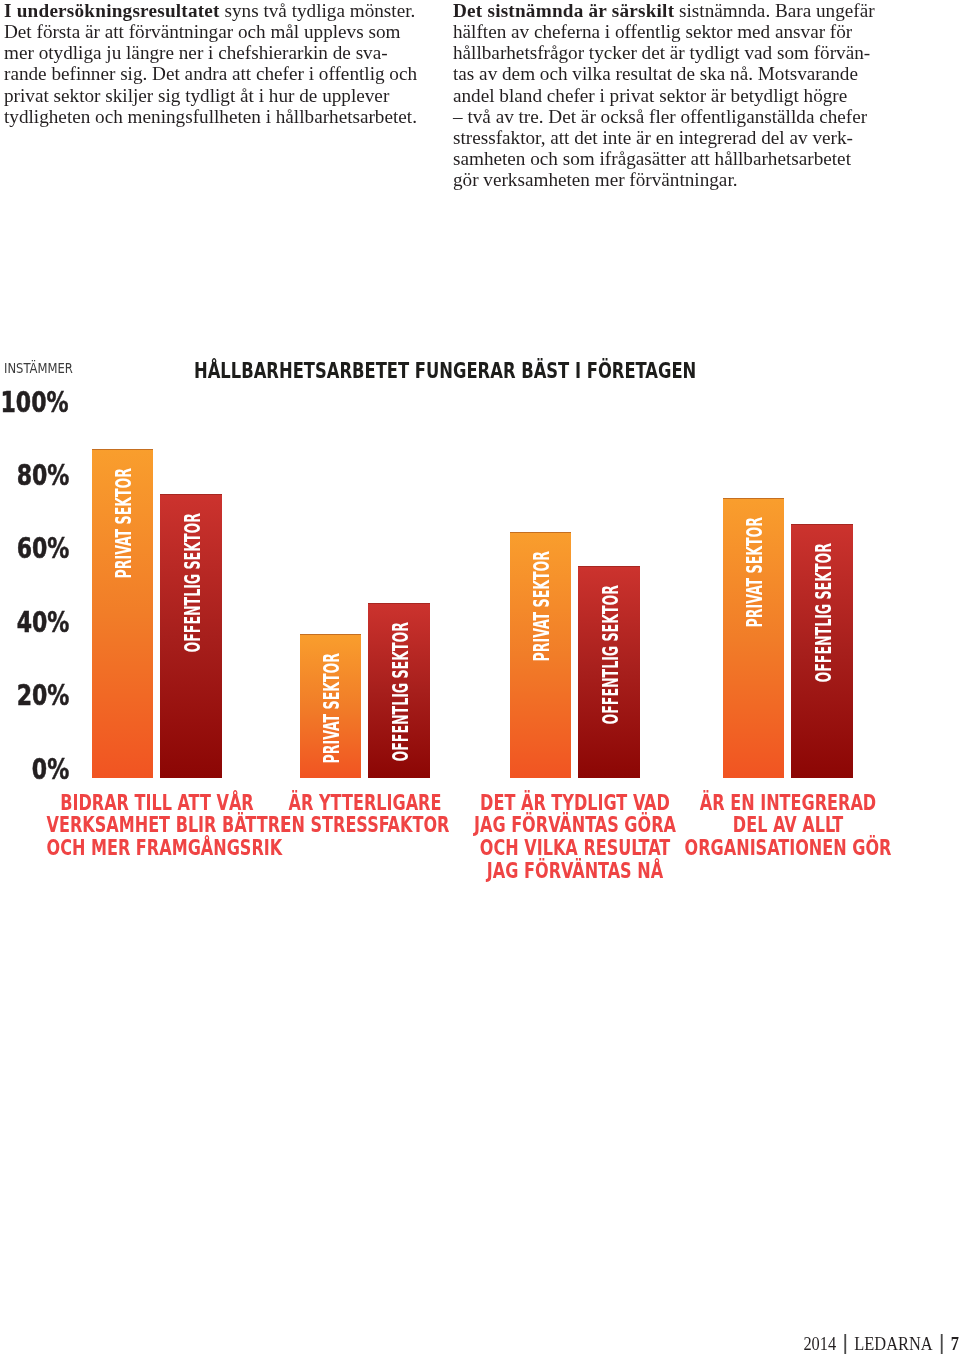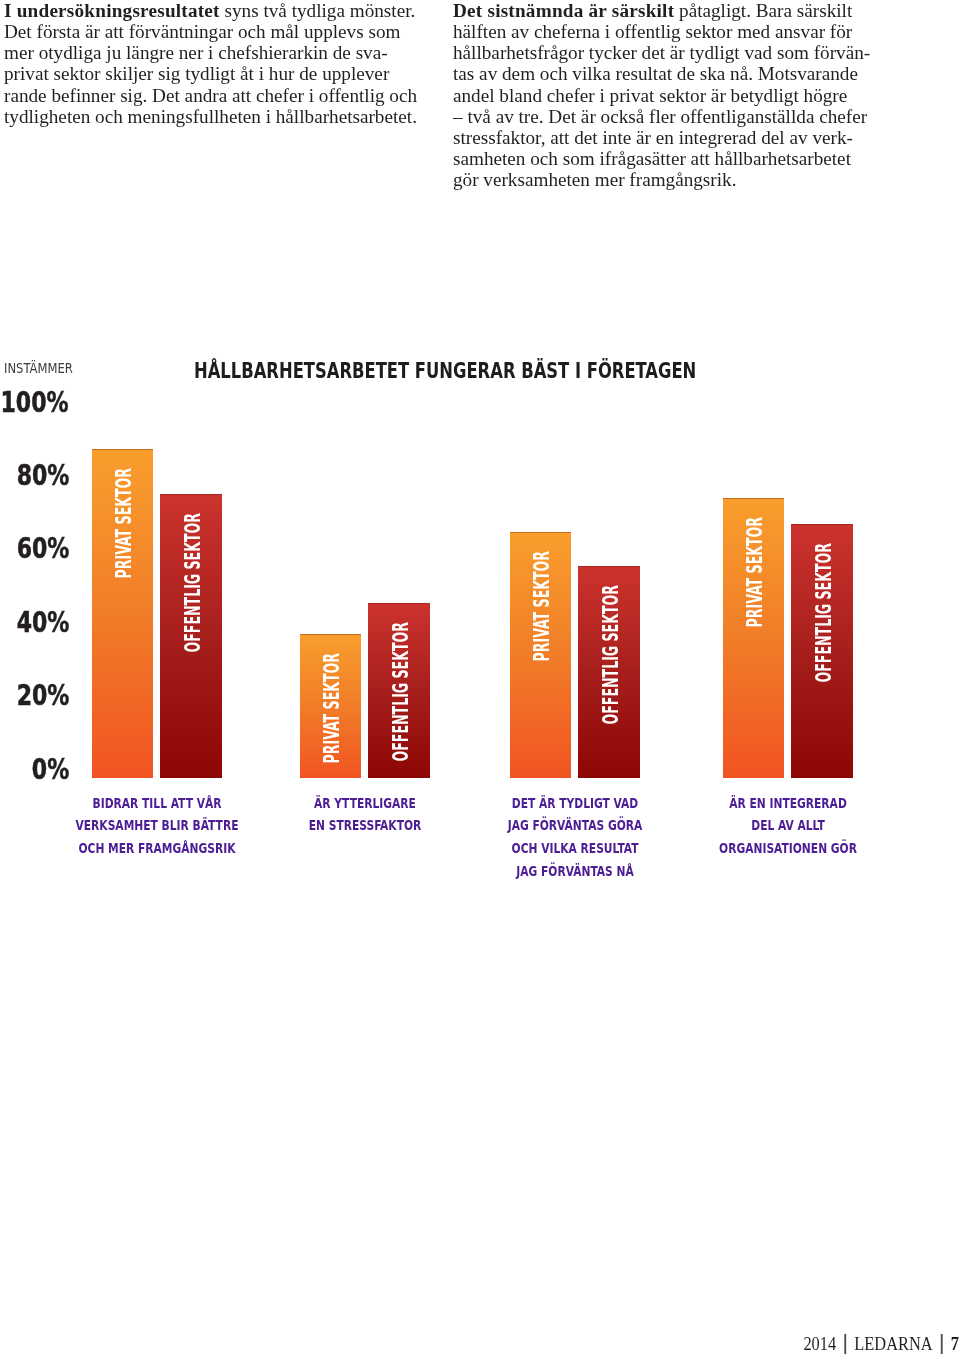--- a/index.html
+++ b/index.html
@@ -34,53 +34,53 @@
         transform-origin:100% 50%;transform:scaleX(.845);}
 
   .bar{position:absolute;bottom:0;}
   .bar::before{content:"";position:absolute;left:0;top:0;right:0;height:1.4px;background:rgba(90,15,10,.33);}
   .bar span{
     position:absolute;white-space:nowrap;color:#fff;display:block;line-height:1;
     font-family:"DejaVu Sans Condensed","DejaVu Sans",sans-serif;font-weight:700;font-size:14px;
     transform-origin:0 0;
   }
   .xlab{position:absolute;font-family:"DejaVu Sans Condensed","DejaVu Sans",sans-serif;font-weight:700;
-        font-size:14px;line-height:22.7px;color:#4c1d95;text-align:center;white-space:nowrap;}
+        font-size:21px;line-height:22.7px;color:#ef4444;text-align:center;white-space:nowrap;}
   .xlab>div{transform-origin:50% 50%;transform:scaleX(.85);}
 
   
   #footer{position:absolute;right:1px;top:1335px;font-family:"Liberation Serif",serif;font-size:18px;line-height:1;
           color:#231f20;white-space:nowrap;transform-origin:100% 0;transform:scaleX(.91);}
   #footer b{font-weight:700;}
   #footer span,#footer b{display:inline-block;vertical-align:baseline;}
   #footer .sep{position:relative;width:2px;margin:0 9px;color:transparent;}
   #footer .sep::before{content:"";position:absolute;left:0;top:-1px;width:2.2px;height:26px;background:#4a4a4a;}
 </style>
 </head>
 <body>
 
 <div class="page">
   <div class="col" id="col-left">
       <div class="tline"><b>I undersökningsresultatet</b><span> syns två tydliga mönster.</span></div>
       <div class="tline"><span>Det första är att förväntningar och mål upplevs som</span></div>
       <div class="tline"><span>mer otydliga ju längre ner i chefshierarkin de sva-</span></div>
+      <div class="tline"><span>rande befinner sig. Det andra att chefer i offentlig och</span></div>
       <div class="tline"><span>privat sektor skiljer sig tydligt åt i hur de upplever</span></div>
-      <div class="tline"><span>rande befinner sig. Det andra att chefer i offentlig och</span></div>
       <div class="tline"><span>tydligheten och meningsfullheten i hållbarhetsarbetet.</span></div>
     </div>
   <div class="col" id="col-right">
-      <div class="tline"><b>Det sistnämnda är särskilt</b><span> påtagligt. Bara särskilt</span></div>
+      <div class="tline"><b>Det sistnämnda är särskilt</b><span> sistnämnda. Bara ungefär</span></div>
       <div class="tline"><span>hälften av cheferna i offentlig sektor med ansvar för</span></div>
       <div class="tline"><span>hållbarhetsfrågor tycker det är tydligt vad som förvän-</span></div>
       <div class="tline"><span>tas av dem och vilka resultat de ska nå. Motsvarande</span></div>
       <div class="tline"><span>andel bland chefer i privat sektor är betydligt högre</span></div>
       <div class="tline"><span>– två av tre. Det är också fler offentliganställda chefer</span></div>
       <div class="tline"><span>stressfaktor, att det inte är en integrerad del av verk-</span></div>
       <div class="tline"><span>samheten och som ifrågasätter att hållbarhetsarbetet</span></div>
-      <div class="tline"><span>gör verksamheten mer framgångsrik.</span></div>
+      <div class="tline"><span>gör verksamheten mer förväntningar.</span></div>
     </div>
 
   <div id="chart">
     <div id="instammer">INSTÄMMER</div>
     <div id="chart-title">HÅLLBARHETSARBETET FUNGERAR BÄST I FÖRETAGEN</div>
     <div id="yaxis">
         <div class="ylab" style="top: 375.5px;">100%</div>
         <div class="ylab" style="top: 448.9px;">80%</div>
         <div class="ylab" style="top: 522.3px;">60%</div>
         <div class="ylab" style="top: 595.7px;">40%</div>

